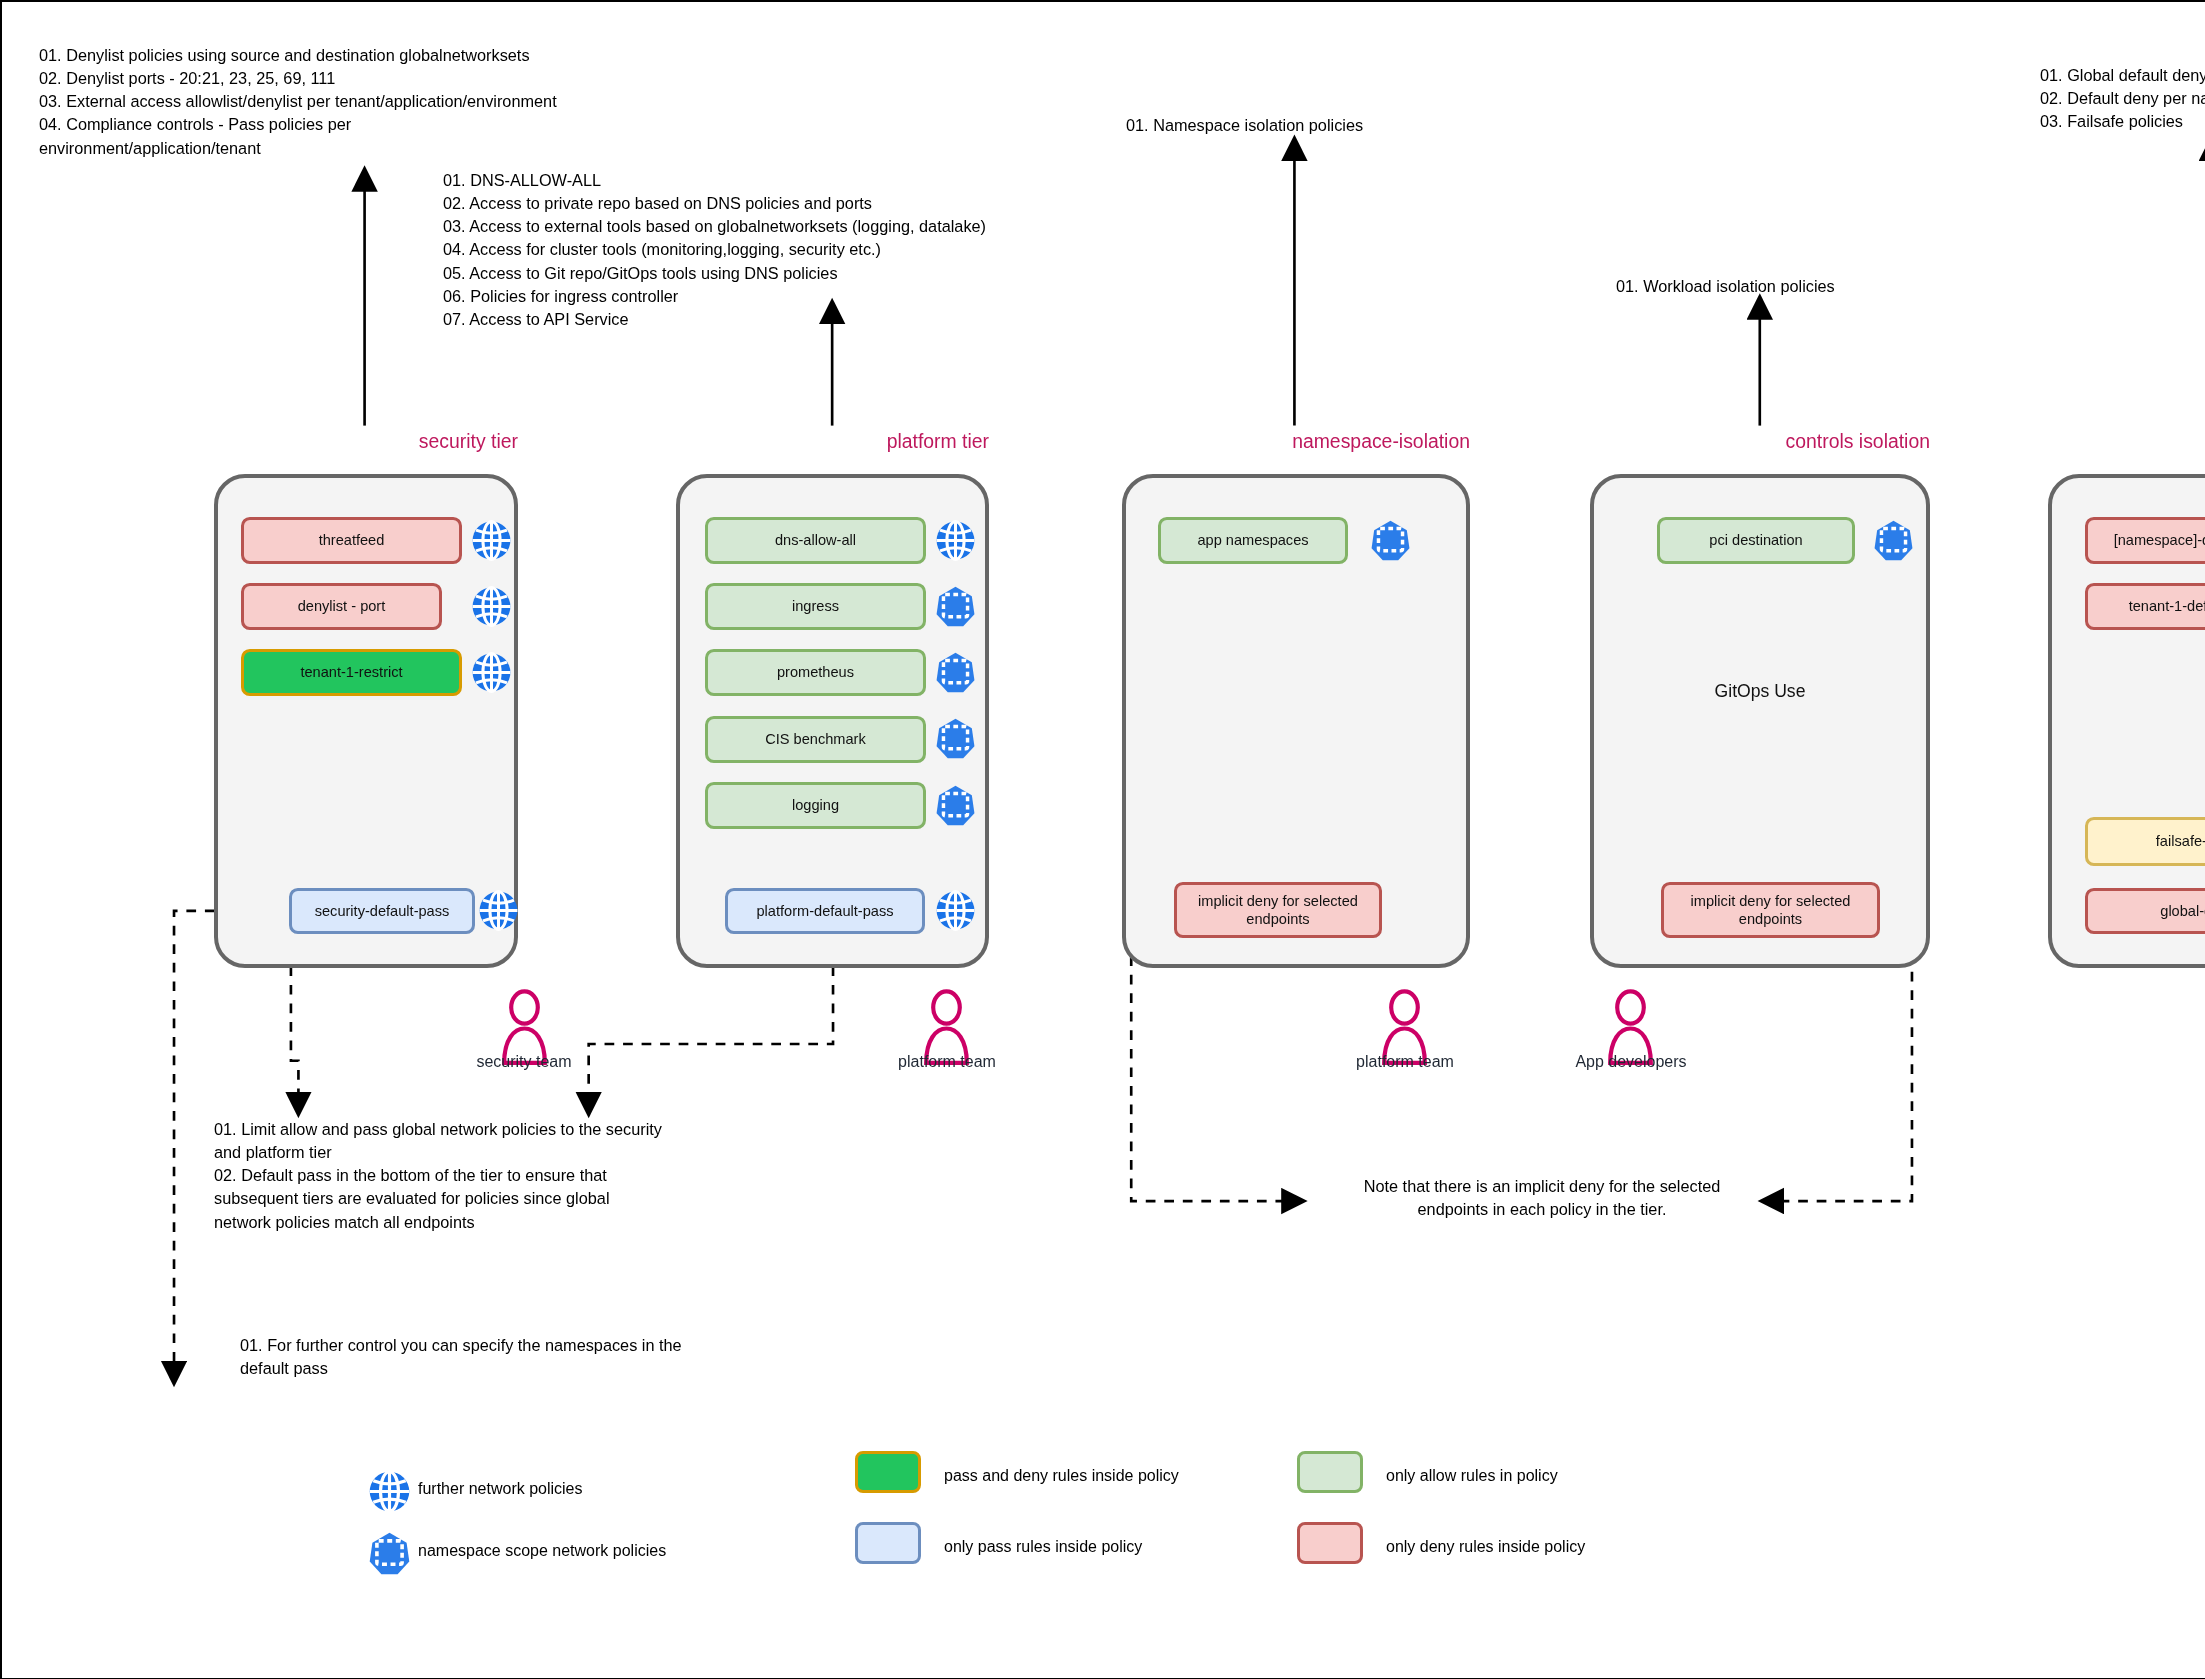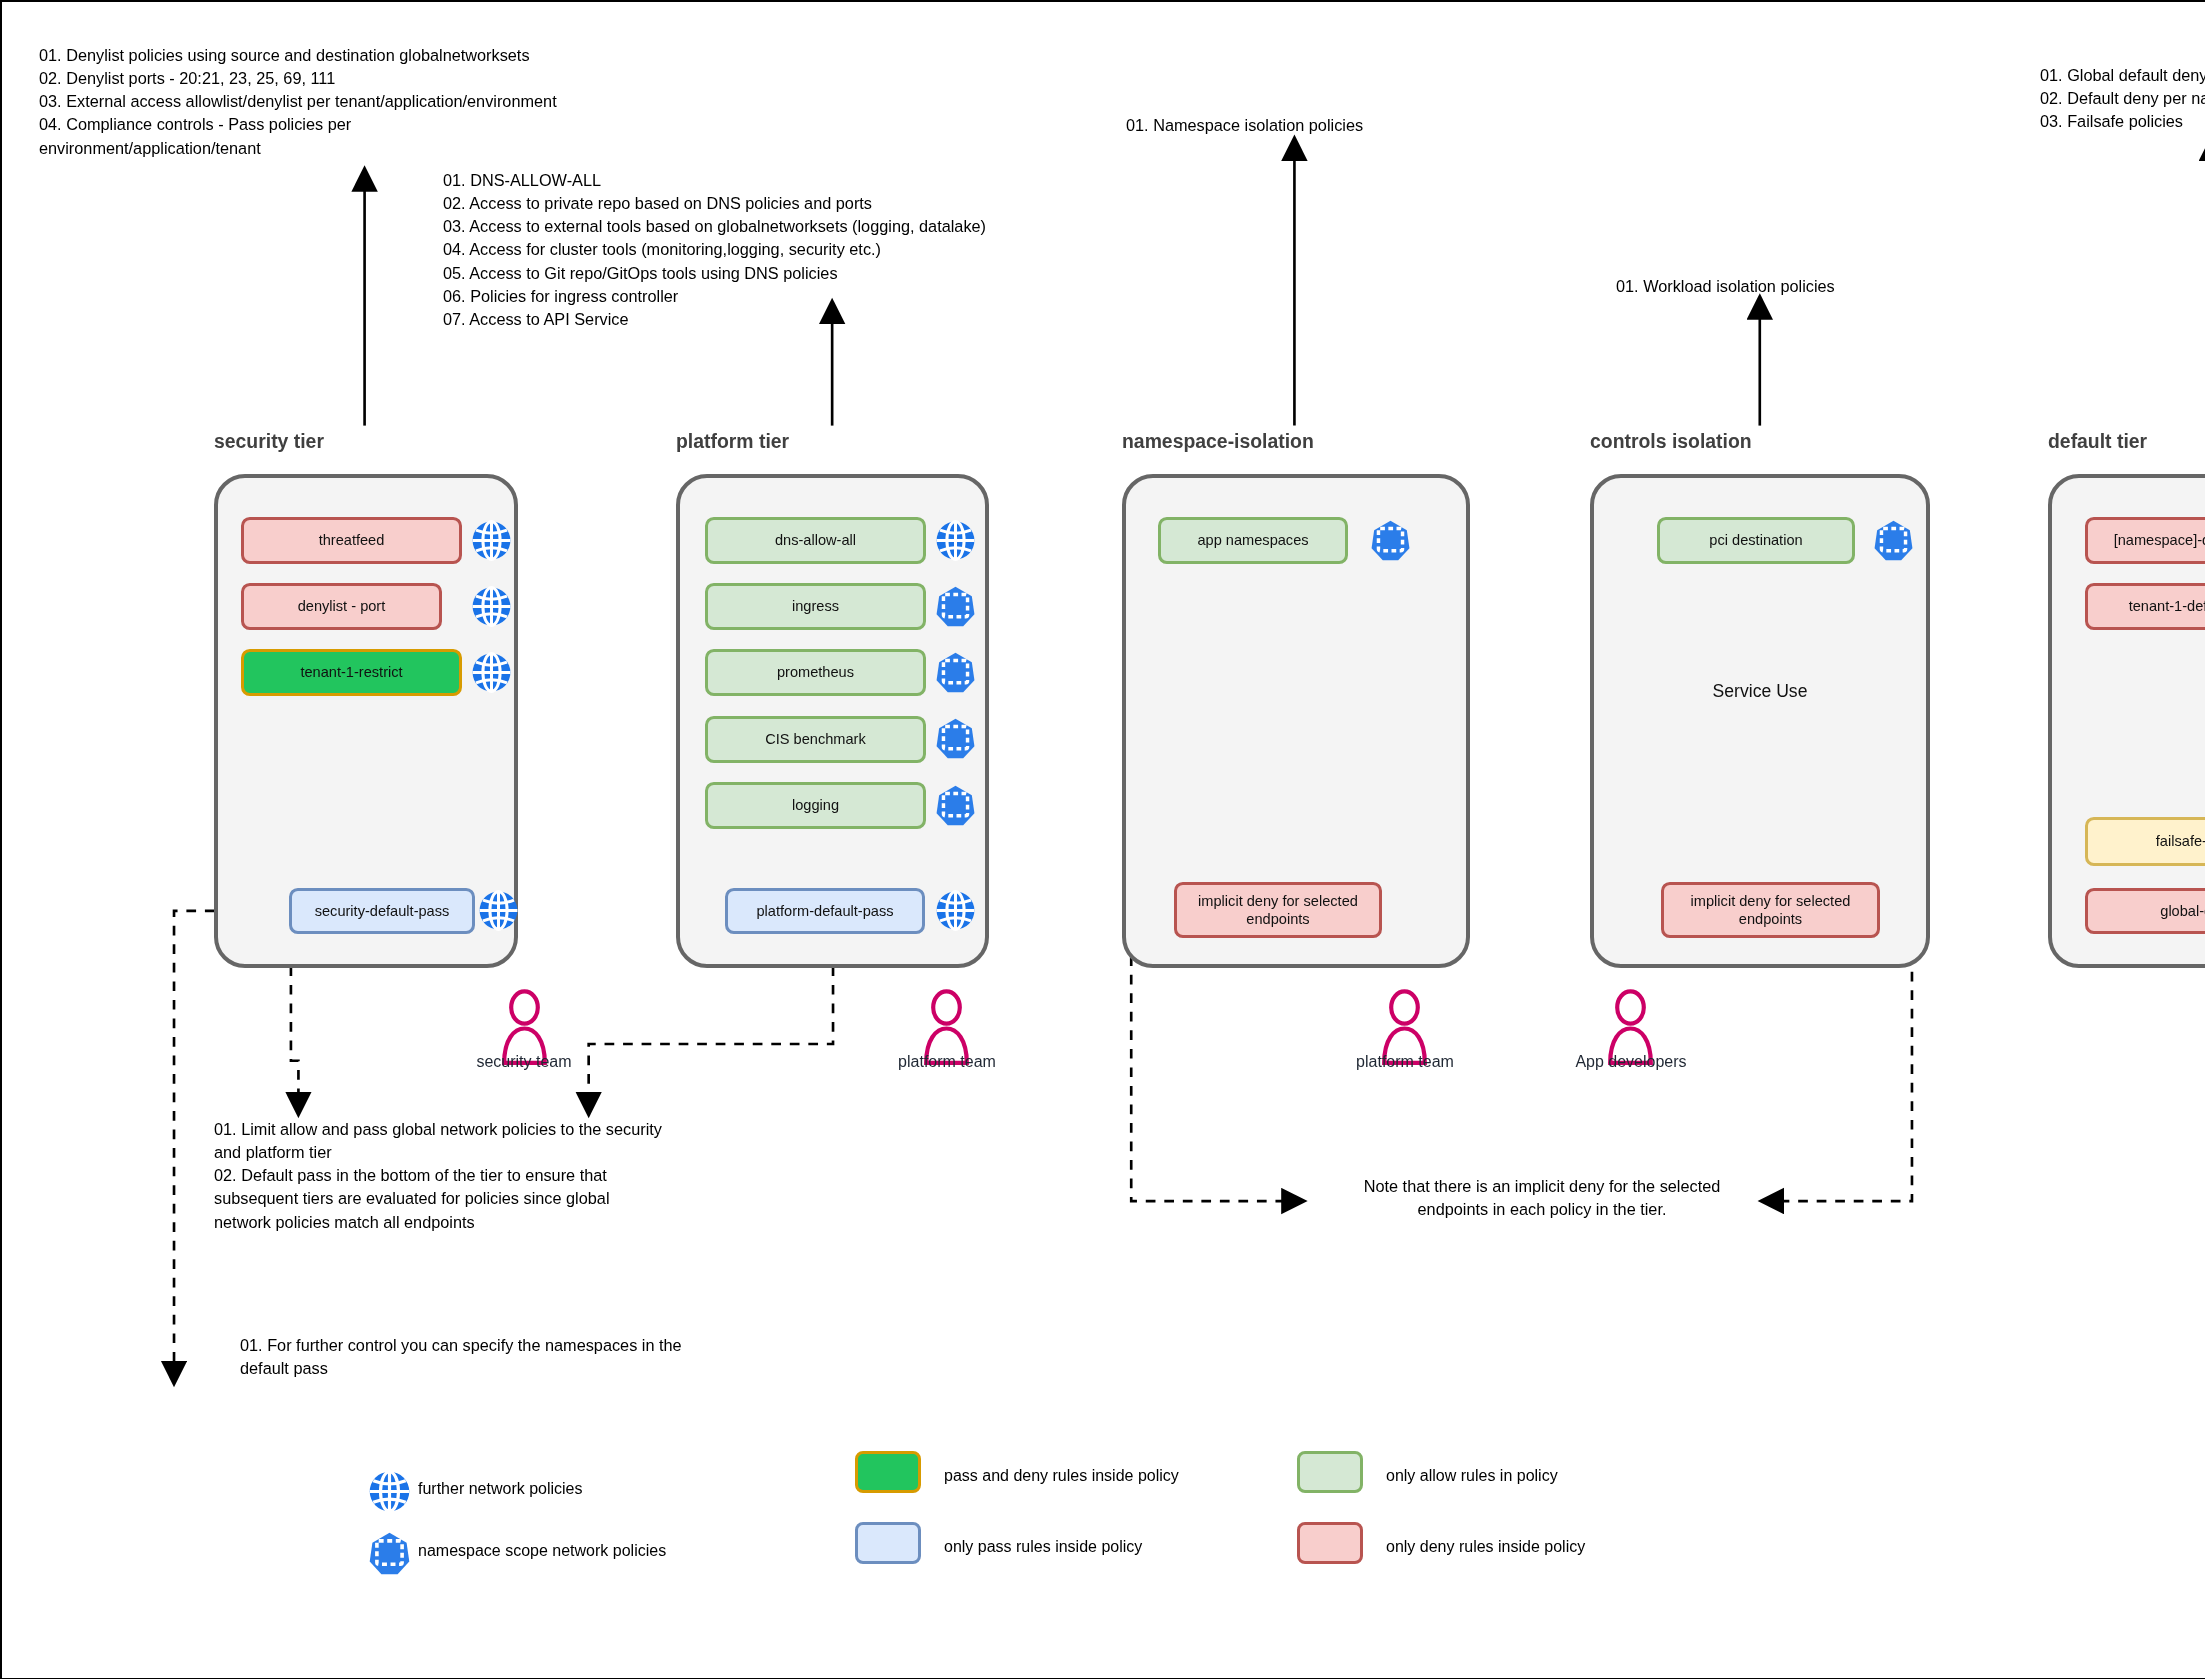--- a/index.html
+++ b/index.html
@@ -1,19 +1,19 @@
 <!DOCTYPE html>
 <html style="font-size:7px"><head>
 <meta charset="utf-8">
 <style>
   html,body{margin:0;padding:0;background:#ffffff;}
   body{font-family:"Liberation Sans",sans-serif;}
   #page{position:relative;width:2756px;height:1680px;background:#ffffff;border:2.6px solid #000000;box-sizing:border-box;overflow:hidden;}
   .ann{position:absolute;color:#000;font-size:16.3px;line-height:1.42;white-space:pre-line;font-family:"Liberation Sans",sans-serif;}
-  .tier-title{position:absolute;font-weight:bold;font-size:19.4px;color:#404040;text-align:left;font-family:"Liberation Sans",sans-serif;}
+  .tier-title{position:absolute;font-weight:normal;font-size:19.4px;color:#be185d;text-align:right;font-family:"Liberation Sans",sans-serif;}
   .tier-box{position:absolute;background:#f4f4f4;border:4px solid #666666;border-radius:31px;box-sizing:border-box;}
   .pol{position:absolute;border-radius:8.8px;box-sizing:border-box;border-width:3.1px;border-style:solid;
        display:flex;align-items:center;justify-content:center;text-align:center;
        font-size:14.6px;color:#111;line-height:1.25;padding:1.8px 4.4px;font-family:"Liberation Sans",sans-serif;}
   .p-deny{background:#f8cecc;border-color:#b85450;}
   .p-allow{background:#d5e8d4;border-color:#82b366;}
   .p-pass{background:#dae8fc;border-color:#6c8ebf;}
   .p-mixed{background:#22c55e;border-color:#d79b00;}
   .p-failsafe{background:#fff2cc;border-color:#d6b656;}
   .futureuse{position:absolute;font-size:17.6px;color:#111;text-align:center;font-family:"Liberation Sans",sans-serif;}
@@ -229,21 +229,21 @@
   <div class="tier-box" style="left:1588px;top:472px;width:340px;height:494px;"></div>
 
   <div class="pol p-allow" style="left:1655px;top:515px;width:198px;height:47px;">pci destination</div>
   <div class="ico" style="left:1870px;top:517px;">
     <svg width="43" height="43" viewBox="0 0 100 100">
         <path d="M50 4 L88 26 L94 68 L68 96 L32 96 L6 68 L12 26 Z" fill="#2b7de9"></path>
         <rect x="22" y="22" width="56" height="52" rx="4" fill="none" stroke="#fff" stroke-width="8" stroke-dasharray="11 8"></rect>
       </svg>
   </div>
 
-  <div class="futureuse" style="left:1588px;top:679px;width:340px;">Service Use</div>
+  <div class="futureuse" style="left:1588px;top:679px;width:340px;">GitOps Use</div>
 
   <div class="pol p-deny" style="left:1659px;top:880px;width:219px;height:56px;">implicit deny for selected endpoints</div>
 
   <div class="tier-title" style="left:2046px;top:428px;width:326px;">default tier</div>
   <div class="tier-box" style="left:2046px;top:472px;width:326px;height:494px;"></div>
 
   <div class="pol p-deny" style="left:2083px;top:515px;width:226px;height:47px;">[namespace]-default-deny</div>
 
   <div class="pol p-deny" style="left:2083px;top:581px;width:226px;height:47px;">tenant-1-default-deny</div>
 

